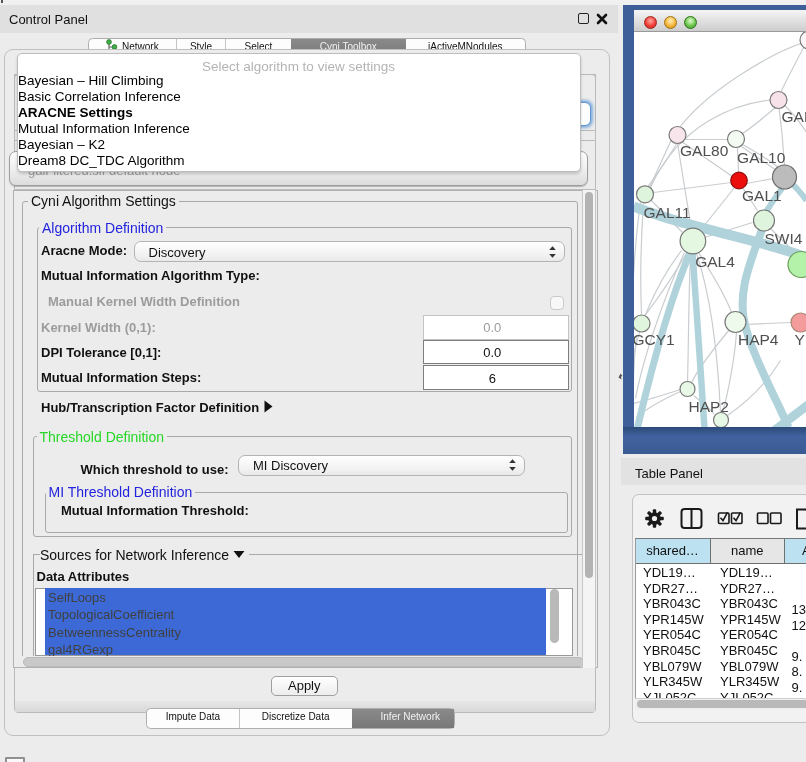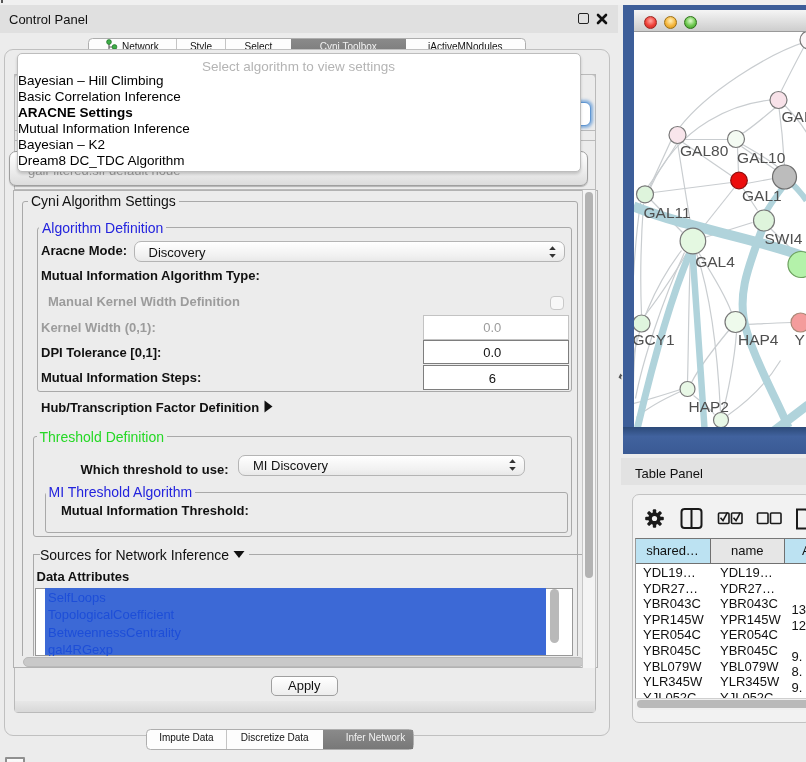--- a/index.html
+++ b/index.html
@@ -105,48 +105,48 @@
 
   <div class="bold abs" style="left:0;top:271px;width:214.5px;text-align:right;">Which threshold to use:</div>
   <div class="combo" style="left:224px;top:264px;width:287px;height:20.5px;">
     <span class="ctext">MI Discovery</span>
     <svg class="carrows" viewBox="0 0 9 14">
         <path d="M1.2 5 L4.5 1.2 L7.8 5 Z M1.2 9 L4.5 12.8 L7.8 9 Z" fill="#333"></path>
       </svg>
   </div>
 
   <div class="group" style="left:31px;top:300.5px;width:523px;height:41px;"></div>
-  <div class="gtitle" style="left:31.5px;top:294px;color:#2323dd;">MI Threshold Algorithm</div>
+  <div class="gtitle" style="left:31.5px;top:294px;color:#2323dd;">MI Threshold Definition</div>
   <div class="bold abs" style="left:47px;top:312px;">Mutual Information Threshold:</div>
 
   <div class="abs" style="left:18.5px;top:362.7px;width:561px;height:102px;border:1px solid #a9a9a9;border-bottom:none;box-sizing:border-box;"></div>
   <div class="gtitle" style="left:26px;top:356.7px;padding:0 4px 0 0;">Sources for Network Inference
     <svg width="12" height="9" viewBox="0 0 12 9" style="vertical-align:1px;">
         <path d="M0.5 1 L11.5 1 L6 8 Z" fill="#111"></path>
       </svg>
   </div>
   <div class="bold abs" style="left:22.5px;top:377.5px;">Data Attributes</div>
 
   <div class="abs" style="left:21px;top:397px;width:538px;height:67.5px;background:#fff;border:1px solid #989898;box-sizing:border-box;"></div>
   <div class="abs" style="left:30.5px;top:396.5px;width:501.5px;height:67.5px;background:#3c69d6;"></div>
-  <div class="abs" style="left:34px;top:398px;color:#1d4ed8;line-height:17.25px;">SelfLoops<br>TopologicalCoefficient<br>BetweennessCentrality<br>gal4RGexp</div>
+  <div class="abs" style="left:34px;top:398px;color:#404040;line-height:17.25px;">SelfLoops<br>TopologicalCoefficient<br>BetweennessCentrality<br>gal4RGexp</div>
   <div class="abs" style="left:536px;top:397.5px;width:8.5px;height:54.5px;background:#b9b9b9;border-radius:4.5px;"></div>
 </div>
 
 <div class="abs" style="left:23px;top:657px;width:561px;height:10px;background:#c9c9c9;border:1px solid #b9b9b9;border-radius:5px;box-sizing:border-box;"></div>
 
 <div class="abs" style="left:581.5px;top:190px;width:14px;height:478px;background:#f4f4f4;border-left:1px solid #c6c6c6;border-right:1px solid #c6c6c6;box-sizing:border-box;"></div>
 <div class="abs" style="left:584.5px;top:192px;width:8.2px;height:385.5px;background:#b3b3b3;border-radius:4px;"></div>
 
 <div class="abs" style="left:16.5px;top:53px;width:564px;height:118.5px;background:#fff;border:1px solid #bdbdbd;border-radius:5px;box-sizing:border-box;box-shadow:0 2px 3px rgba(0,0,0,0.18);"></div>
 <div class="abs" style="left:16.5px;top:59px;width:564px;text-align:center;color:#b4b4b4;font-size:13.5px;">Select algorithm to view settings</div>
 <div class="abs" style="left:18px;top:73px;line-height:16px;color:#000;font-size:13.5px;">Bayesian – Hill Climbing<br>Basic Correlation Inference<br><span class="bold">ARACNE Settings</span><br>Mutual Information Inference<br>Bayesian – K2<br>Dream8 DC_TDC Algorithm</div>
 
 <div class="abs" style="left:270.5px;top:676px;width:67.5px;height:19.5px;background:linear-gradient(#ffffff,#ededed);border:1px solid #9f9f9f;border-radius:5px;box-sizing:border-box;text-align:center;line-height:18px;">Apply</div>
-<div class="seg" style="left:146px;top:729px;width:268px;height:20.5px;">
+<div class="seg" style="left:146px;top:708px;width:309px;height:20.5px;">
   <div class="sitem" style="width:96px;">Impute Data</div>
   <div class="sep"></div>
   <div class="sitem" style="width:117px;">Discretize Data</div>
   <div class="sitem sel" style="width:106.5px;padding-left:15px;">Infer Network</div>
 </div>
 
 <div class="abs" style="left:5px;top:757px;width:20px;height:12px;background:linear-gradient(#fdfdfd,#ececec);border:2px solid #909090;border-radius:1px;box-sizing:border-box;"></div>
 
 <svg class="abs" style="left:617.5px;top:372.5px;" width="5" height="7" viewBox="0 0 5 7">
     <path d="M0.5 4.5 L2.5 0.5 L4.5 3 L3 3.5 L3.5 6.5 Z" fill="#555"></path>

